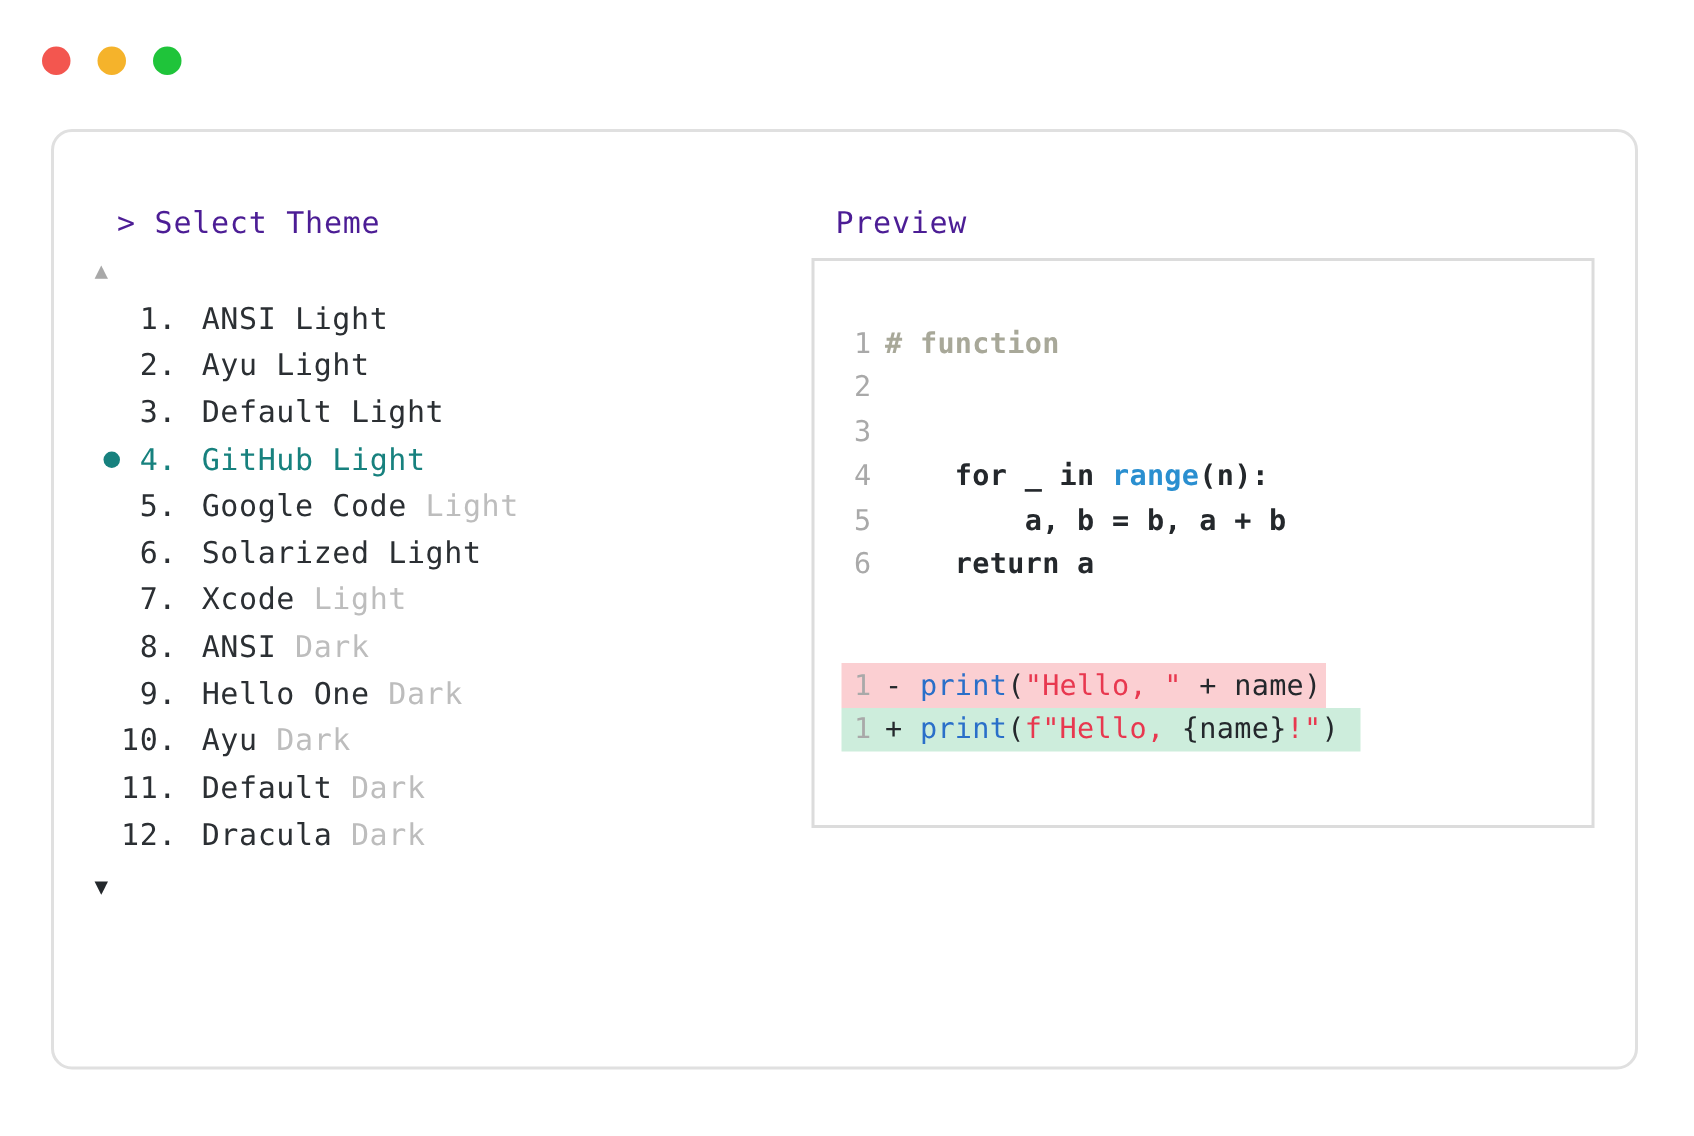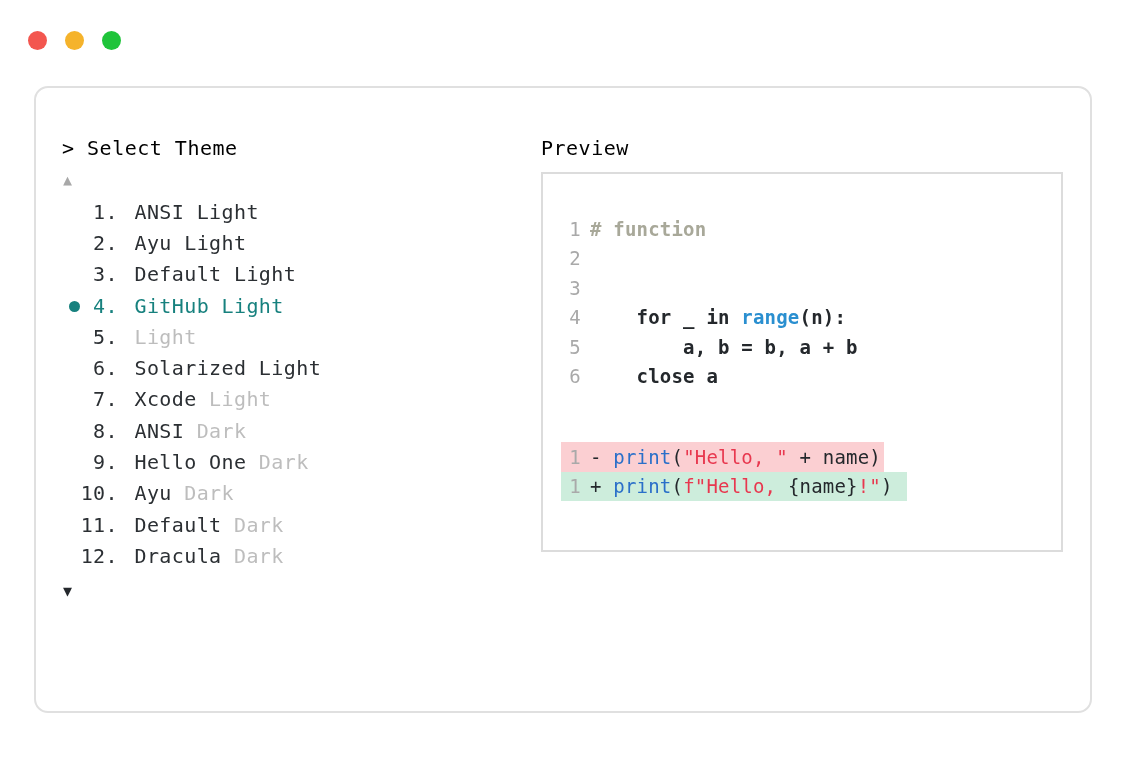--- a/index.html
+++ b/index.html
@@ -48,23 +48,24 @@
   .card-inner {
     position: relative;
     width: 100%;
     height: 100%;
   }
 
   
   .col-head {
     position: absolute;
     font-size: 20px;
-    color: #000000;
+    color: #4c1d95;
     letter-spacing: 0.5px;
     white-space: pre;
+    margin-left: 16px;
   }
   .head-select  { left: 26px;  top: 48px; }
   .head-preview { left: 505px; top: 48px; }
 
   
   .scroll-arrow {
     position: absolute;
     font-size: 15px;
     line-height: 1;
     user-select: none;
@@ -215,38 +216,38 @@
 
     <div class="scroll-arrow arrow-up">▲</div>
 
     <div class="scroll-arrow arrow-down">▼</div>
 
     <div class="theme-list" id="theme-list">
         <div class="theme-row"><span class="row-num">1.</span><span class="row-name"> ANSI</span><span class="row-suffix"> Light</span></div>
         <div class="theme-row"><span class="row-num">2.</span><span class="row-name"> Ayu</span><span class="row-suffix"> Light</span></div>
         <div class="theme-row"><span class="row-num">3.</span><span class="row-name"> Default</span><span class="row-suffix"> Light</span></div>
         <div class="theme-row selected"><span class="bullet"></span><span class="row-num">4.</span><span class="row-name"> GitHub</span><span class="row-suffix"> Light</span></div>
-        <div class="theme-row"><span class="row-num">5.</span><span class="row-suffix muted"> Light</span></div>
+        <div class="theme-row"><span class="row-num">5.</span><span class="row-name"> Google Code</span><span class="row-suffix muted"> Light</span></div>
         <div class="theme-row"><span class="row-num">6.</span><span class="row-name"> Solarized</span><span class="row-suffix"> Light</span></div>
         <div class="theme-row"><span class="row-num">7.</span><span class="row-name"> Xcode</span><span class="row-suffix muted"> Light</span></div>
         <div class="theme-row"><span class="row-num">8.</span><span class="row-name"> ANSI</span><span class="row-suffix muted"> Dark</span></div>
         <div class="theme-row"><span class="row-num">9.</span><span class="row-name"> Hello One</span><span class="row-suffix muted"> Dark</span></div>
         <div class="theme-row"><span class="row-num">10.</span><span class="row-name"> Ayu</span><span class="row-suffix muted"> Dark</span></div>
         <div class="theme-row"><span class="row-num">11.</span><span class="row-name"> Default</span><span class="row-suffix muted"> Dark</span></div>
         <div class="theme-row"><span class="row-num">12.</span><span class="row-name"> Dracula</span><span class="row-suffix muted"> Dark</span></div>
       </div>
 
     <div class="preview-box">
       <div class="code-area" id="code-area">
           <div class="code-line"><span class="ln">1</span><span class="code-body"><span class="t-comment"># function</span></span></div>
           <div class="code-line"><span class="ln">2</span></div>
           <div class="code-line"><span class="ln">3</span></div>
           <div class="code-line"><span class="ln">4</span><span class="code-body"><span class="t-plain">    for _ in </span><span class="t-builtin">range</span><span class="t-plain">(n):</span></span></div>
           <div class="code-line"><span class="ln">5</span><span class="code-body"><span class="t-plain">        a, b = b, a + b</span></span></div>
-          <div class="code-line"><span class="ln">6</span><span class="code-body"><span class="t-plain">    close a</span></span></div>
+          <div class="code-line"><span class="ln">6</span><span class="code-body"><span class="t-plain">    return a</span></span></div>
         </div>
       <div class="diff-block" id="diff-block">
           <div class="diff-line diff-del"><span class="diff-inner" style="background: rgb(251, 207, 210);"><span class="ln">1</span><span class="sign">- </span><span class="t-call">print</span><span class="t-plain">(</span><span class="t-str">"Hello, "</span><span class="t-plain"> + name)</span></span></div>
           <div class="diff-line diff-add"><span class="diff-inner" style="background: rgb(205, 237, 220);"><span class="ln">1</span><span class="sign">+ </span><span class="t-call">print</span><span class="t-plain">(</span><span class="t-str">f"Hello, </span><span class="t-plain">{name}</span><span class="t-str">!"</span><span class="t-plain">)</span></span></div>
         </div>
     </div>
 
 
   </div>
 </div>

